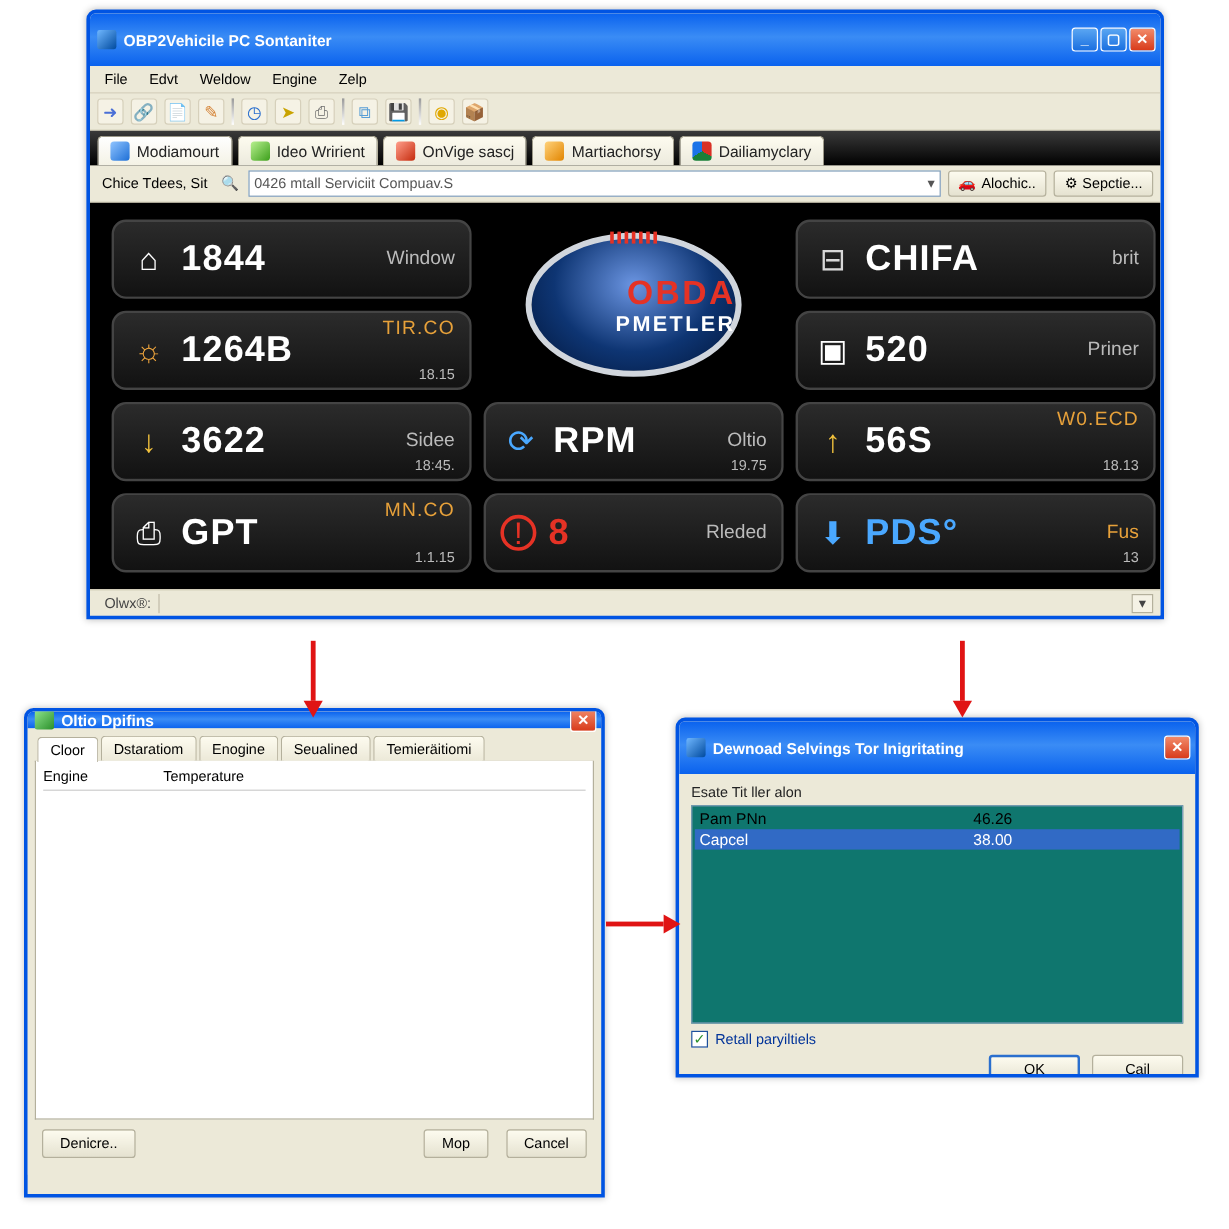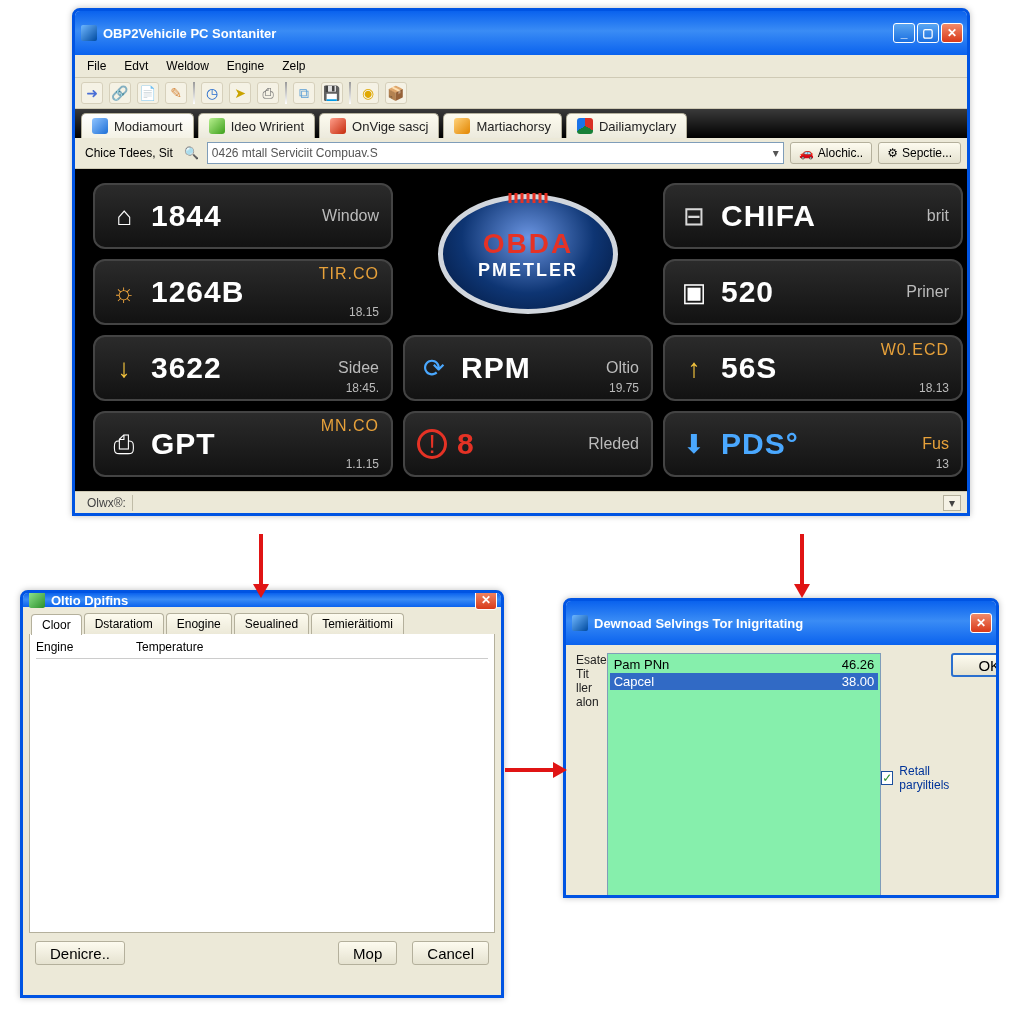--- a/index.html
+++ b/index.html
@@ -152,21 +152,21 @@
 
   .center-logo{
     grid-column:2; grid-row:1 / span 2;
     background:transparent;border:none;
     display:flex;align-items:center;justify-content:center;
   }
   .logo-oval{
     width:180px;height:120px;border-radius:50%;
     background:radial-gradient(ellipse at 50% 35%, #6b95e2 0%, #0e3573 55%, #011437 100%);
     border:5px solid #d1d6dd;
-    display:flex;flex-direction:column;align-items:center;justify-content:center;
+    display:flex;flex-direction:column;align-items:flex-end;justify-content:center;
     color:#fff;font-weight:bold;
   }
   .logo-oval .t1{color:#e53225;font-size:28px;letter-spacing:2px;}
   .logo-oval .t2{font-size:18px;letter-spacing:2px;}
   .logo-ticks{
     position:absolute;top:-6px;left:50%;transform:translateX(-50%);
     display:flex;gap:3px;
   }
   .logo-ticks span{width:3px;height:10px;background:#e53225;display:inline-block;}
 
@@ -192,28 +192,28 @@
   }
   .dlg-tab.active{background:#fff;position:relative;top:1px;}
   .dlg-frame{flex:1;background:#fff;border:1px solid #b4b09c;border-top:none;margin-top:-1px;padding:6px;}
   .dlg-cols{display:flex;gap:20px;border-bottom:1px solid #ccc;padding-bottom:4px;}
   .dlg-cols span{min-width:80px;}
   .dlg-btnrow{display:flex;gap:15px;padding:8px 6px;}
   .dlg-btn{
     height:24px;padding:0 14px;
     background:linear-gradient(#fdfbef,#e5e2d0);
     border:1px solid #b4b09c;border-radius:3px;
-    display:flex;align-items:center;font-size:15px;
+    display:flex;align-items:center;font-size:12px;
   }
 
   
   #set-win { left:563px; top:598px; width:436px; height:300px; }
-  #set-body{background:#ece9d8;padding:8px 10px;height:266px;display:flex;}
+  #set-body{background:#ece9d8;padding:8px 10px;height:266px;display:flex;flex-direction:column;}
   #set-body .instr{font-size:12px;color:#222;margin-bottom:4px;}
-  #set-body .listbox{flex:1;background:#86efac;border:1px solid #7f9db9;padding:2px;font-size:13px;}
+  #set-body .listbox{flex:1;background:#0f766e;border:1px solid #7f9db9;padding:2px;font-size:13px;}
   .listbox .row{display:flex;gap:8px;padding:1px 4px;}
   .listbox .row span:first-child{width:220px;}
   .listbox .row.sel{background:#316ac5;color:#fff;}
   .listbox .row.sel span:first-child{width:220px;}
   .chk{display:flex;align-items:center;gap:6px;color:#003399;margin:6px 0;}
   .chk .box{width:14px;height:14px;border:1px solid #1c4f9c;background:#fff;display:flex;align-items:center;justify-content:center;color:#2a8f2a;font-size:12px;}
   .dlg-footer{display:flex;gap:10px;justify-content:flex-end;}
 
   
   .arrow{position:absolute;}

